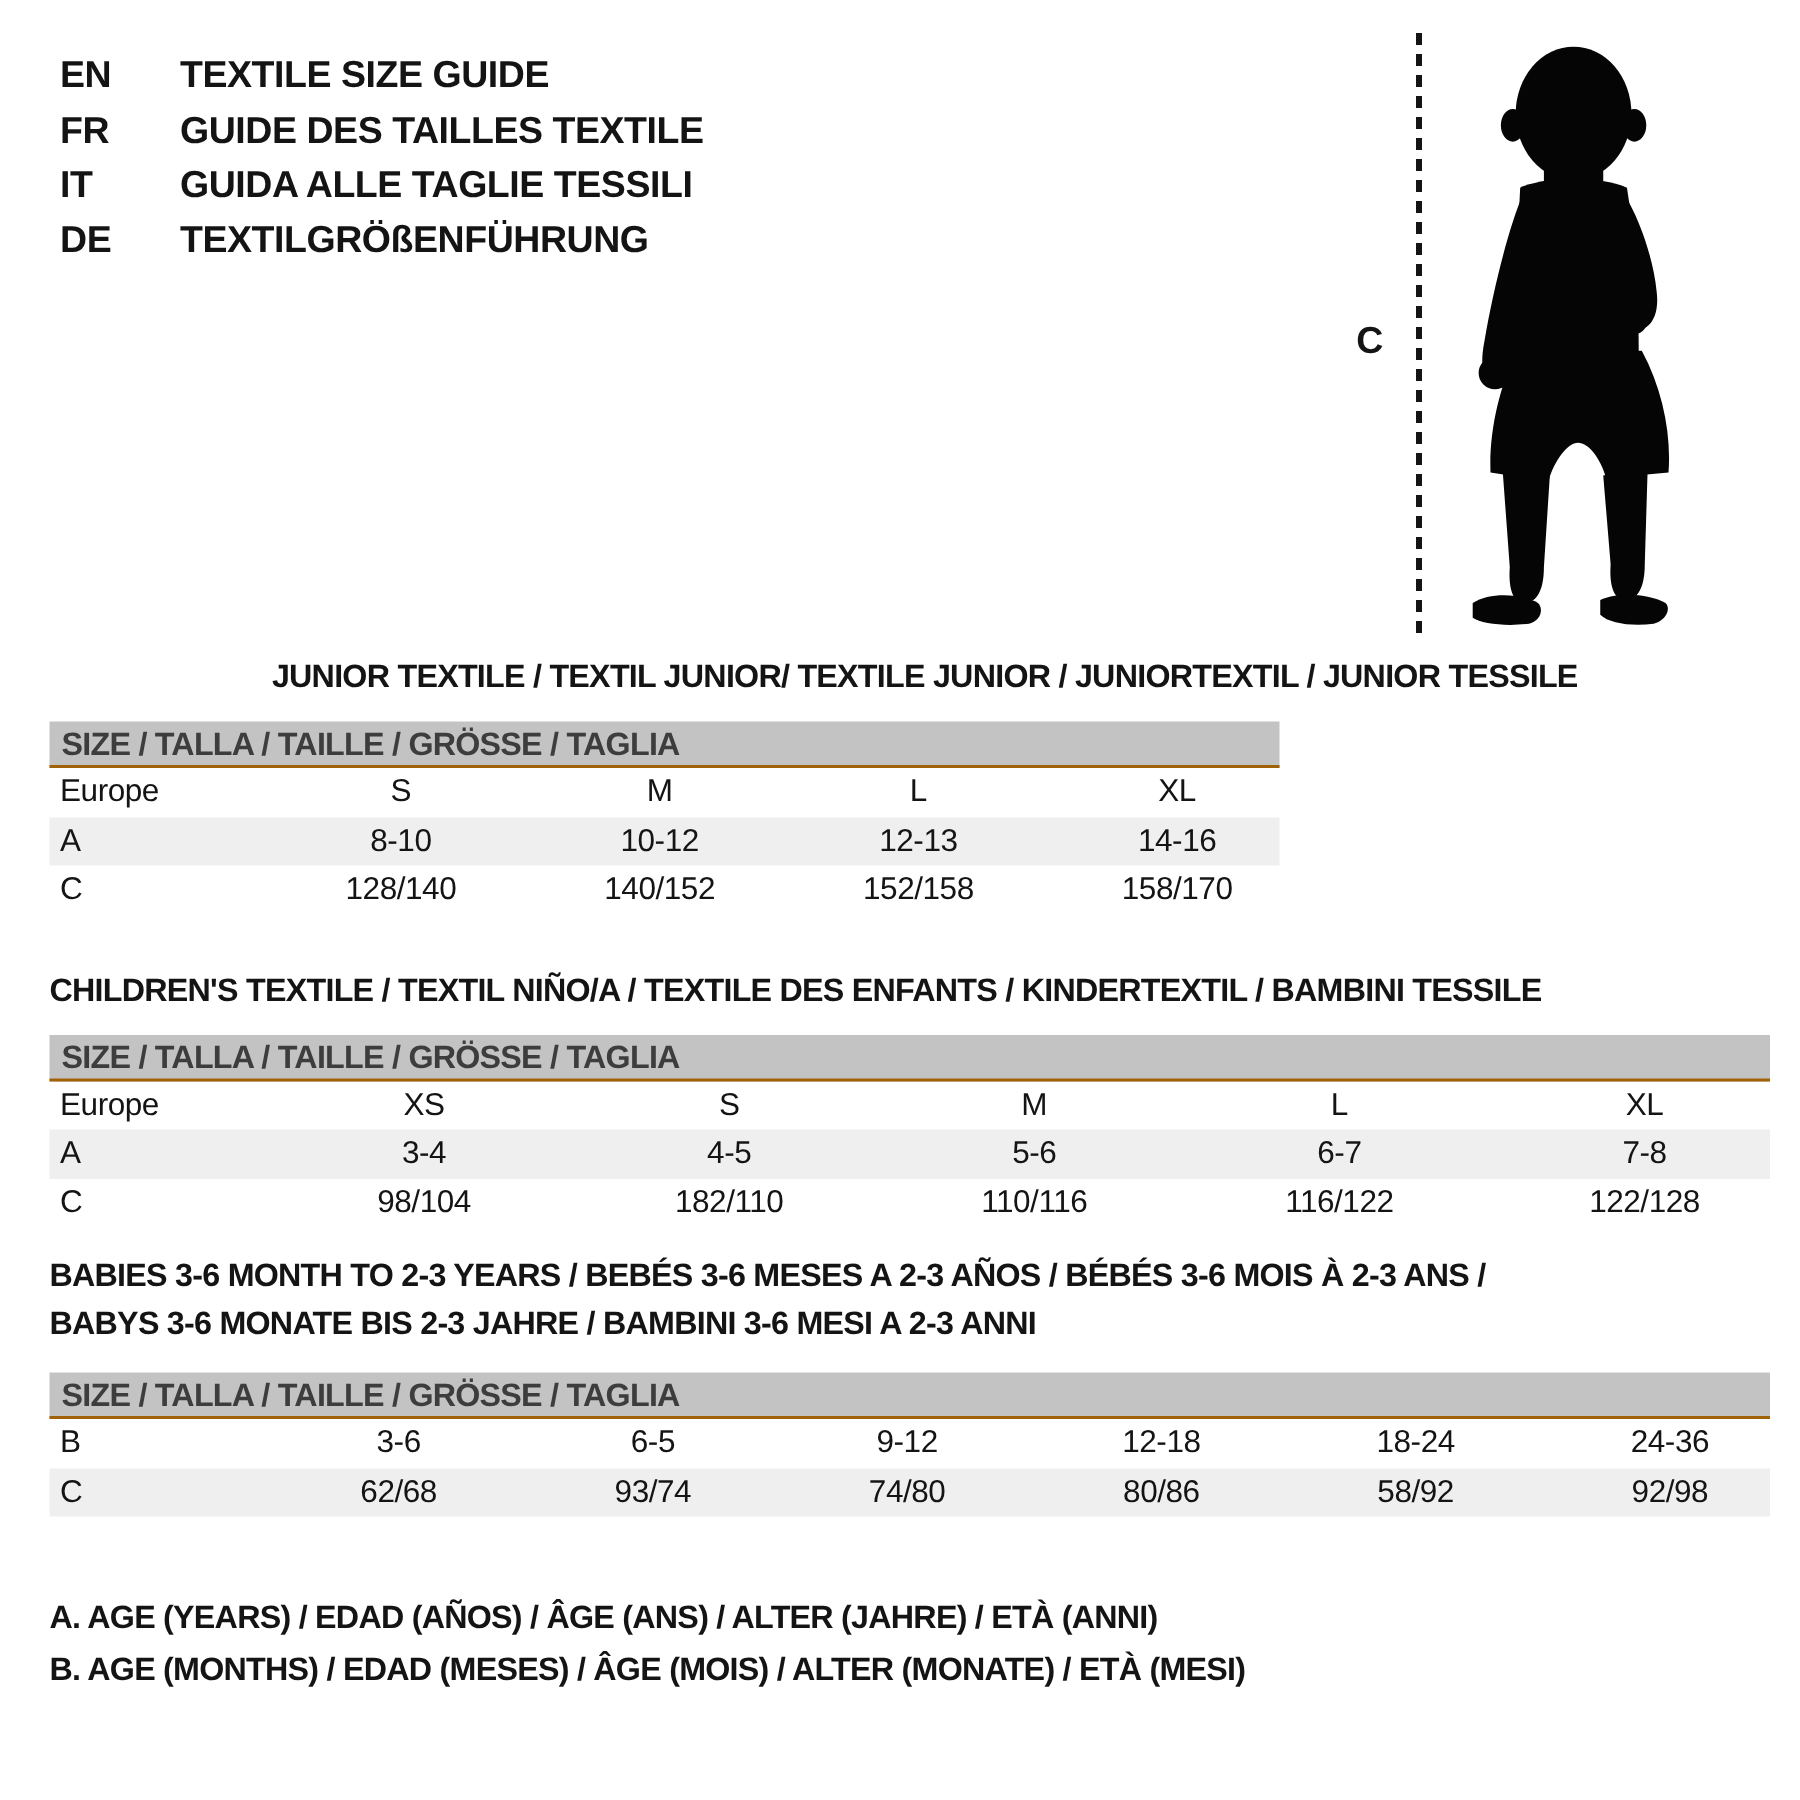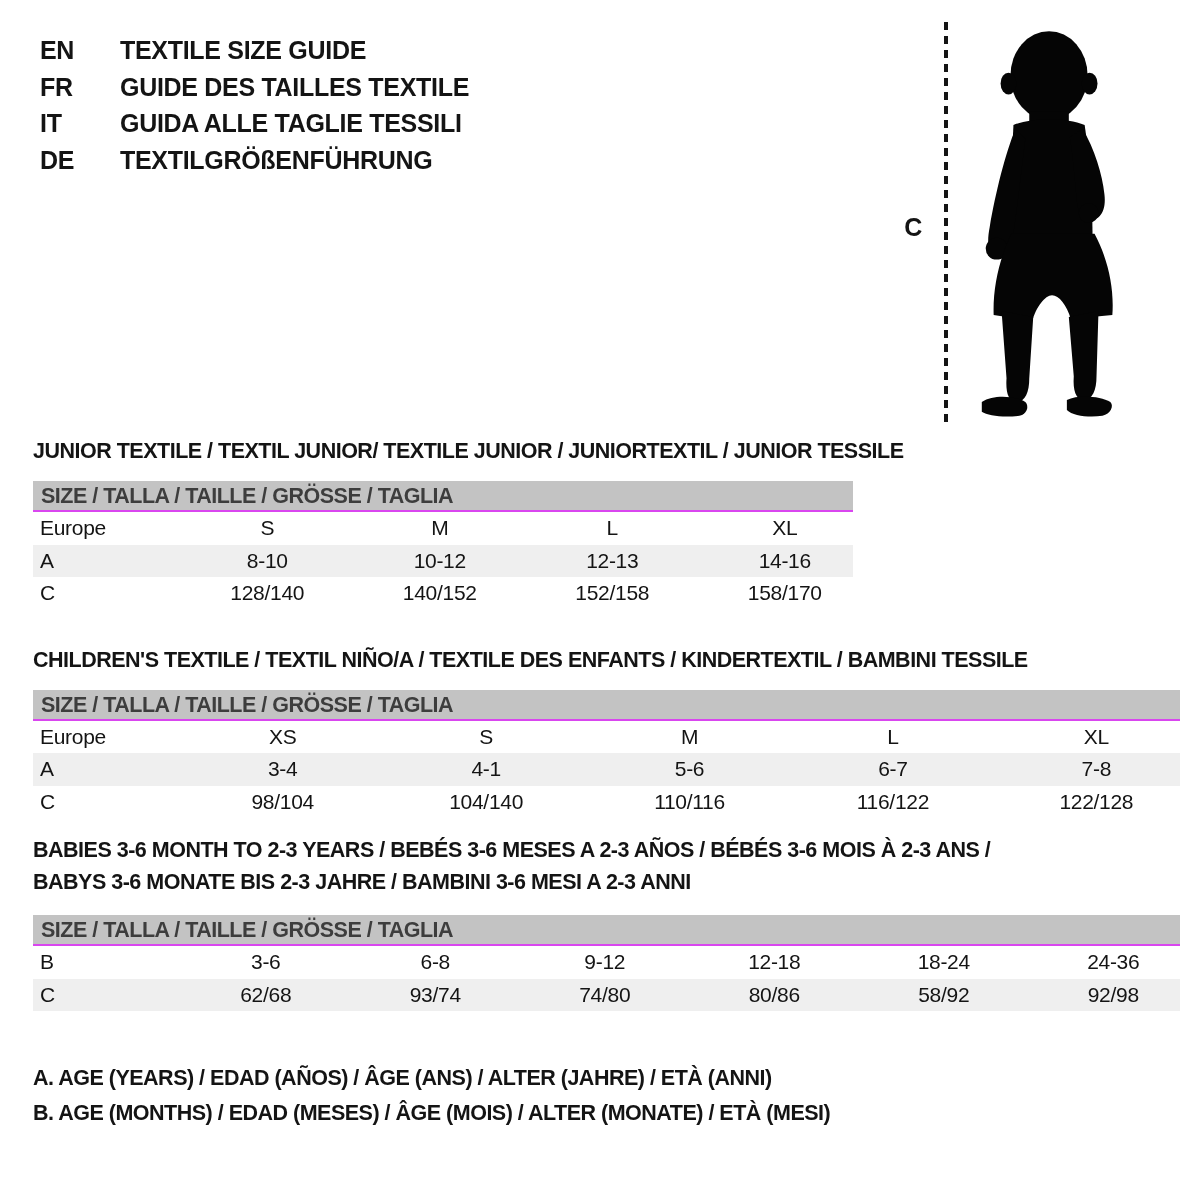--- a/index.html
+++ b/index.html
@@ -41,36 +41,36 @@
     margin-right: 16px;
   }
   .toddler { width: 178px; height: 400px; display: block; }
   .toddler * { fill: var(--silhouette); }
 
   
   .section-title {
     font-weight: bold; font-size: 21.5px; letter-spacing: -0.5px;
     line-height: 26px;
   }
-  .t-junior   { margin-top: 6px; }
+  .t-junior   { margin-top: 6px; text-align: center; }
   .t-children { margin-top: 37px; }
   .t-babies   { margin-top: 16px; line-height: 32px; }
 
   .size-table { }
   .w-junior { width: 820px; }
   .w-wide   { width: 1147px; }
 
   .size-bar {
     margin-top: 17px;
     background: var(--bar);
     color: var(--bartext);
     font-weight: bold; font-size: 21.5px; letter-spacing: -0.5px;
     height: 31px; line-height: 31px;
     padding-left: 8px;
-    border-bottom: 2px solid #d946ef;
+    border-bottom: 2px solid #a16207;
   }
   .trow {
     display: flex; align-items: center;
     font-size: 21px; height: 32.5px; gap: 36px;
   }
   .trow.striped { background: var(--stripe); }
   .tlabel { width: 130px; flex: none; padding-left: 7px; }
   .tcell  { flex: 1; text-align: center; }
 
   
@@ -167,47 +167,47 @@
         <span class="tlabel">Europe</span>
         <span class="tcell">XS</span>
         <span class="tcell">S</span>
         <span class="tcell">M</span>
         <span class="tcell">L</span>
         <span class="tcell">XL</span>
       </div>
       <div class="trow striped">
         <span class="tlabel">A</span>
         <span class="tcell">3-4</span>
-        <span class="tcell">4-1</span>
+        <span class="tcell">4-5</span>
         <span class="tcell">5-6</span>
         <span class="tcell">6-7</span>
         <span class="tcell">7-8</span>
       </div>
       <div class="trow">
         <span class="tlabel">C</span>
         <span class="tcell">98/104</span>
-        <span class="tcell">104/140</span>
+        <span class="tcell">182/110</span>
         <span class="tcell">110/116</span>
         <span class="tcell">116/122</span>
         <span class="tcell">122/128</span>
       </div>
     </div>
   </div>
 
   <div class="section">
     <div class="section-title t-babies">
       <div>BABIES 3-6 MONTH TO 2-3 YEARS / BEBÉS 3-6 MESES A 2-3 AÑOS / BÉBÉS 3-6 MOIS À 2-3 ANS /</div>
       <div>BABYS 3-6 MONATE BIS 2-3 JAHRE / BAMBINI 3-6 MESI A 2-3 ANNI</div>
     </div>
     <div class="size-table w-wide">
       <div class="size-bar">SIZE / TALLA / TAILLE / GRÖSSE / TAGLIA</div>
       <div class="trow">
         <span class="tlabel">B</span>
         <span class="tcell">3-6</span>
-        <span class="tcell">6-8</span>
+        <span class="tcell">6-5</span>
         <span class="tcell">9-12</span>
         <span class="tcell">12-18</span>
         <span class="tcell">18-24</span>
         <span class="tcell">24-36</span>
       </div>
       <div class="trow striped">
         <span class="tlabel">C</span>
         <span class="tcell">62/68</span>
         <span class="tcell">93/74</span>
         <span class="tcell">74/80</span>

